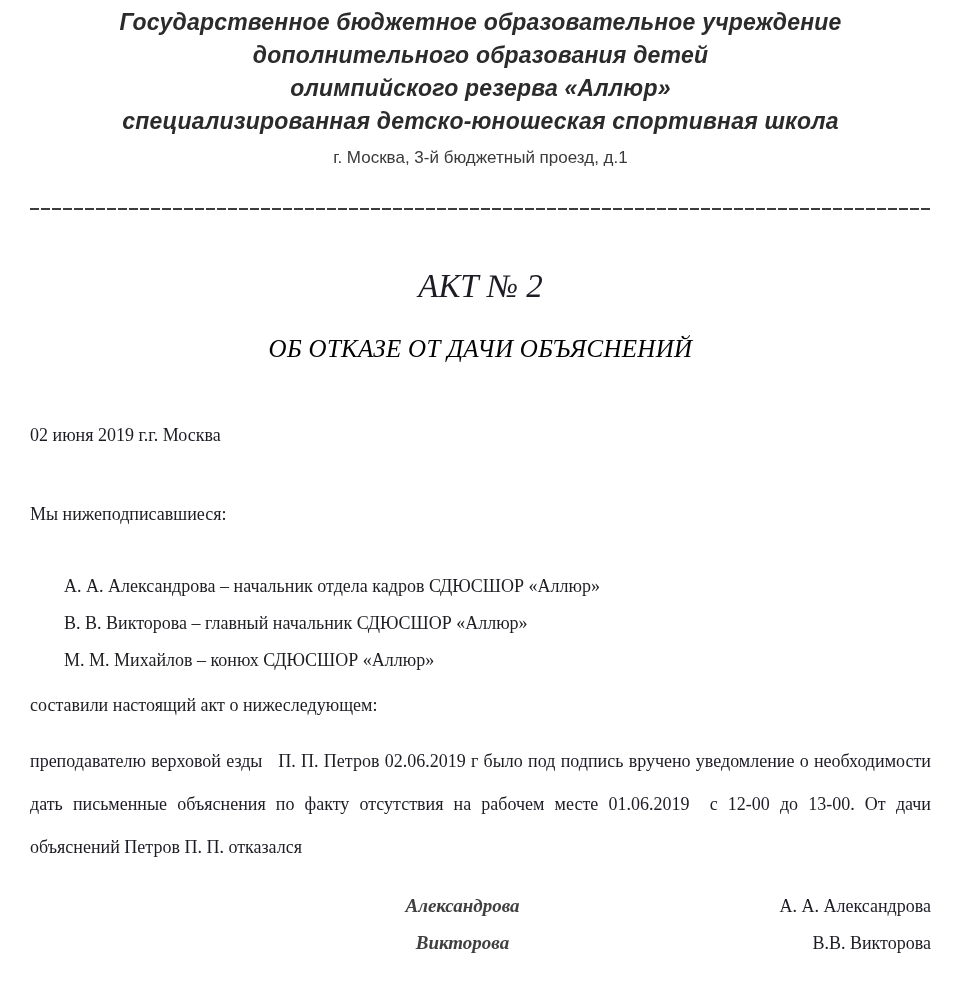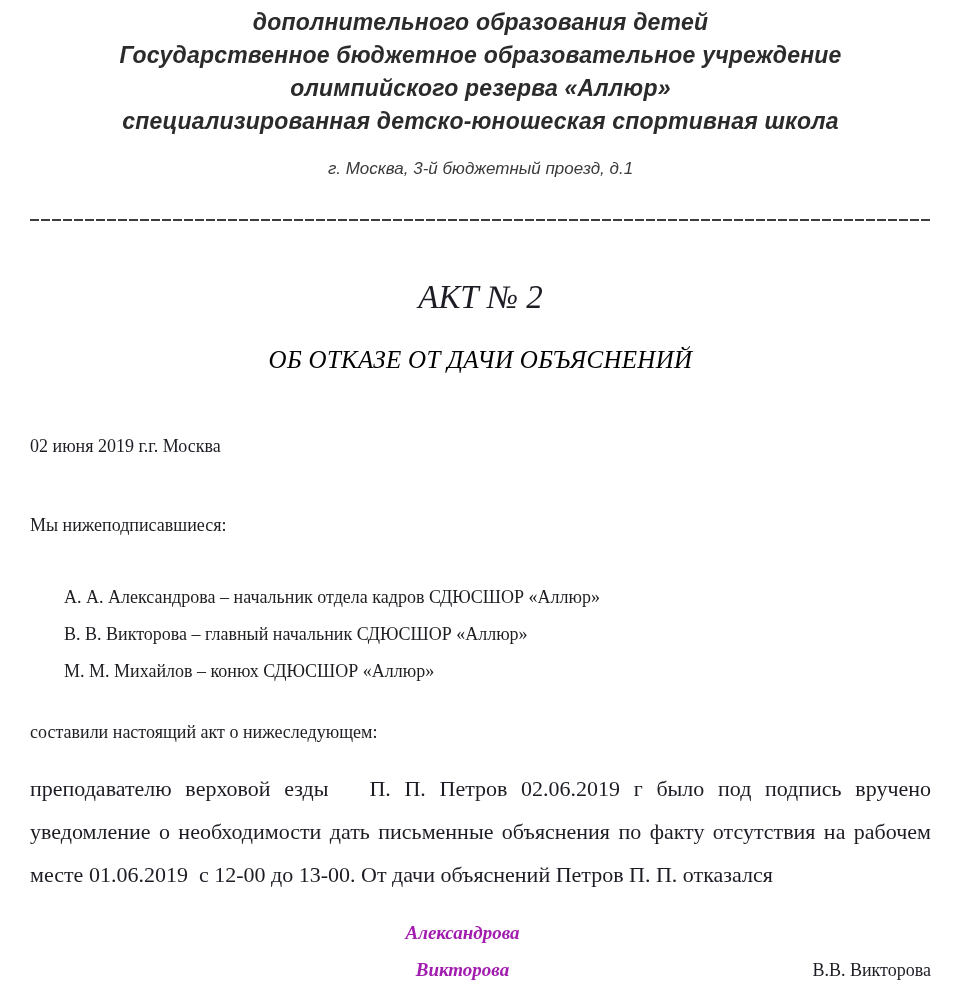--- a/index.html
+++ b/index.html
@@ -22,25 +22,24 @@
     font-weight: bold;
     font-style: italic;
     font-size: 23px;
     line-height: 33px;
     color: #2b2b2b;
     letter-spacing: 0.2px;
   }
   .org-address {
     text-align: center;
     font-family: "Liberation Sans", sans-serif;
-    font-style: italic;
     font-weight: normal;
     font-size: 17px;
     color: #3a3a3a;
-    margin-top: 21px;
+    margin-top: 10px;
   }
 
   
   .separator {
     margin-top: 40px;
     height: 2px;
     background: repeating-linear-gradient(90deg, #3d3d3d 0 9px, rgba(0,0,0,0) 9px 11px);
   }
 
   
@@ -67,62 +66,62 @@
     justify-content: flex-start;
     font-size: 18px;
     color: #1c1c24;
   }
 
   
   .intro { margin-top: 58px; font-size: 18px; }
   .signatory-list { margin-top: 50px; padding-left: 34px; }
   .signatory-item { font-size: 18px; margin-bottom: 15px; line-height: 22px; }
 
-  .statement-lead { margin-top: 40px; font-size: 18px; }
+  .statement-lead { margin-top: 24px; font-size: 18px; }
 
   
   .body-paragraph {
     margin-top: 24px;
-    font-size: 22px;
+    font-size: 18px;
     line-height: 43px;
     text-align: justify;
     color: #1c1c24;
   }
 
   
   .signatures { margin-top: 26px; }
   .signature-row {
     display: flex;
     align-items: baseline;
     height: 37px;
   }
   .sig-spacer { flex: 0 0 33%; }
   .sig-handwritten {
     flex: 0 0 30%;
     text-align: center;
     font-style: italic;
     font-weight: bold;
     font-size: 19px;
-    color: #a21caf;
+    color: #404040;
   }
   .sig-printed {
     flex: 1;
     text-align: right;
     font-size: 18px;
     color: #1c1c24;
   }
 </style>
 </head>
 <body>
 
 <div class="page">
 
   <div class="org-header">
+    <div>Государственное бюджетное образовательное учреждение</div>
     <div>дополнительного образования детей</div>
-    <div>Государственное бюджетное образовательное учреждение</div>
     <div>олимпийского резерва «Аллюр»</div>
     <div>специализированная детско-юношеская спортивная школа</div>
   </div>
 
   <div class="org-address">г. Москва, 3-й бюджетный проезд, д.1</div>
 
   <div class="separator"></div>
 
   <div class="act-title">АКТ № 2</div>
 
@@ -142,20 +141,21 @@
   </div>
 
   <div class="statement-lead">составили настоящий акт о нижеследующем:</div>
 
   <div class="body-paragraph">преподавателю верховой езды &nbsp;&nbsp;П. П. Петров 02.06.2019 г было под подпись вручено уведомление о необходимости дать письменные объяснения по факту отсутствия на рабочем месте 01.06.2019 &nbsp;с 12-00 до 13-00. От дачи объяснений Петров П. П. отказался</div>
 
   <div class="signatures">
     <div class="signature-row">
       <span class="sig-spacer"></span>
       <span class="sig-handwritten">Александрова</span>
+      <span class="sig-printed">А. А. Александрова</span>
     </div>
     <div class="signature-row">
       <span class="sig-spacer"></span>
       <span class="sig-handwritten">Викторова</span>
       <span class="sig-printed">В.В. Викторова</span>
     </div>
 
   </div>
 
 </div>

